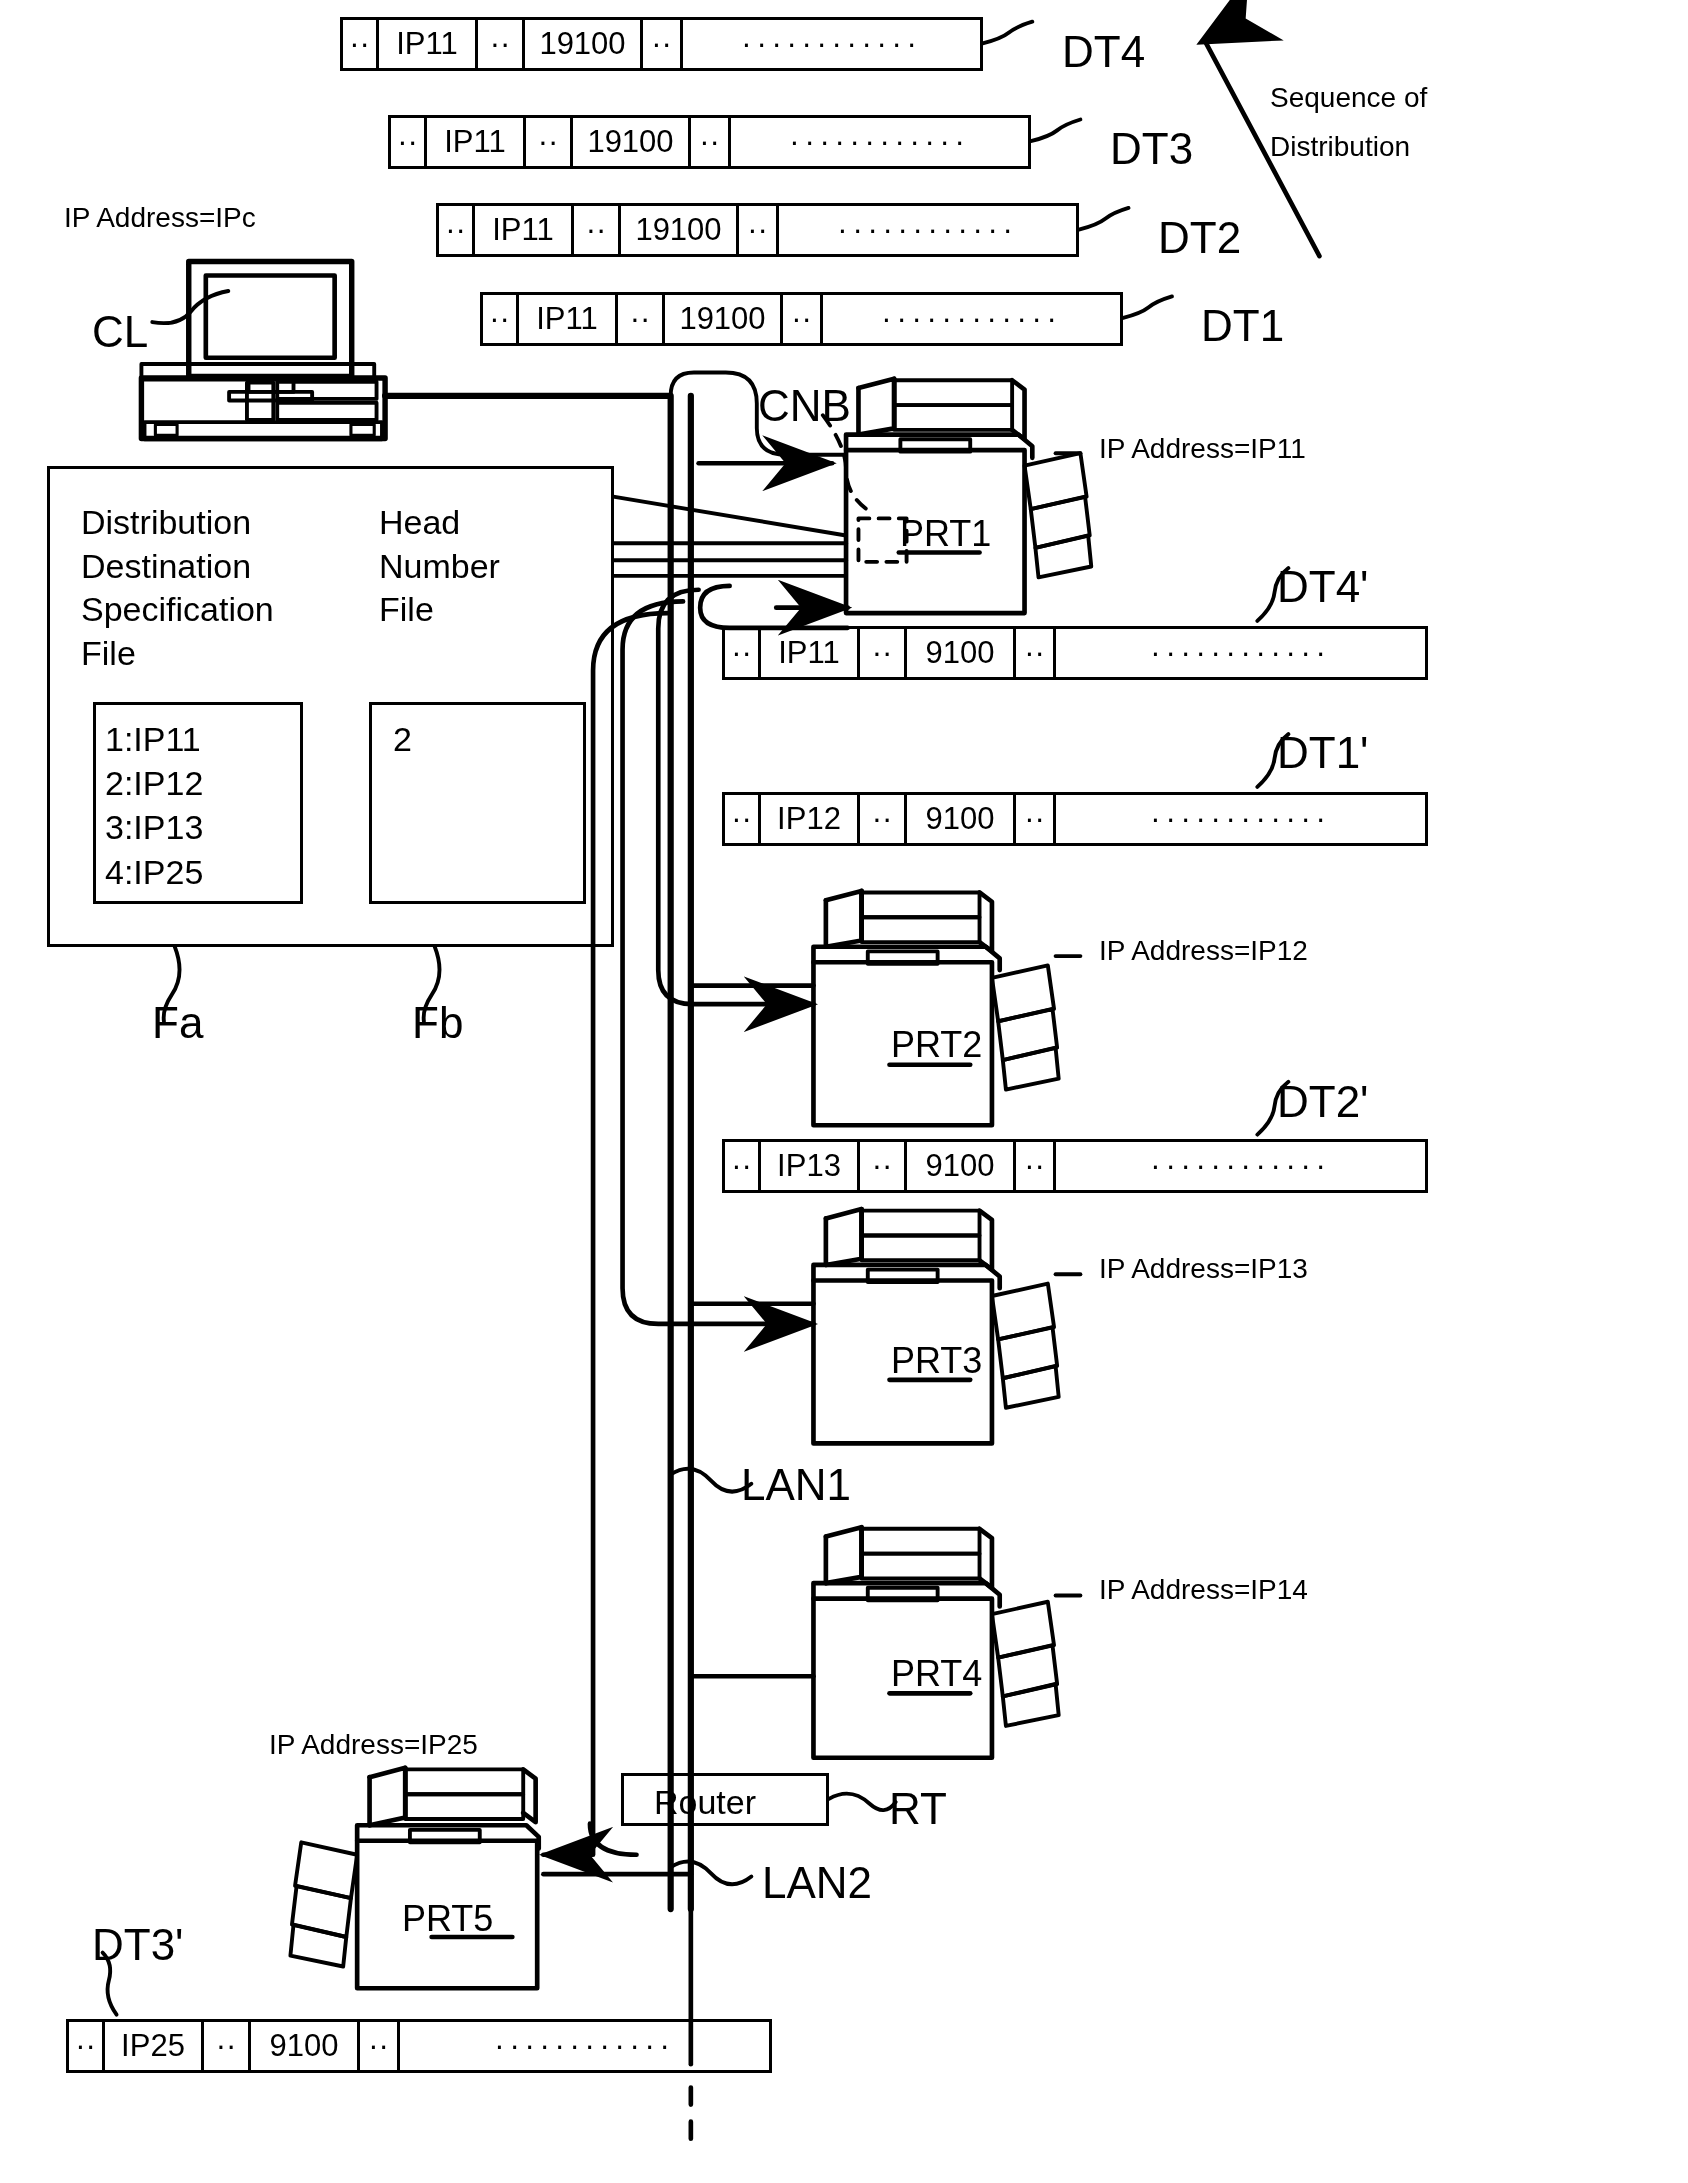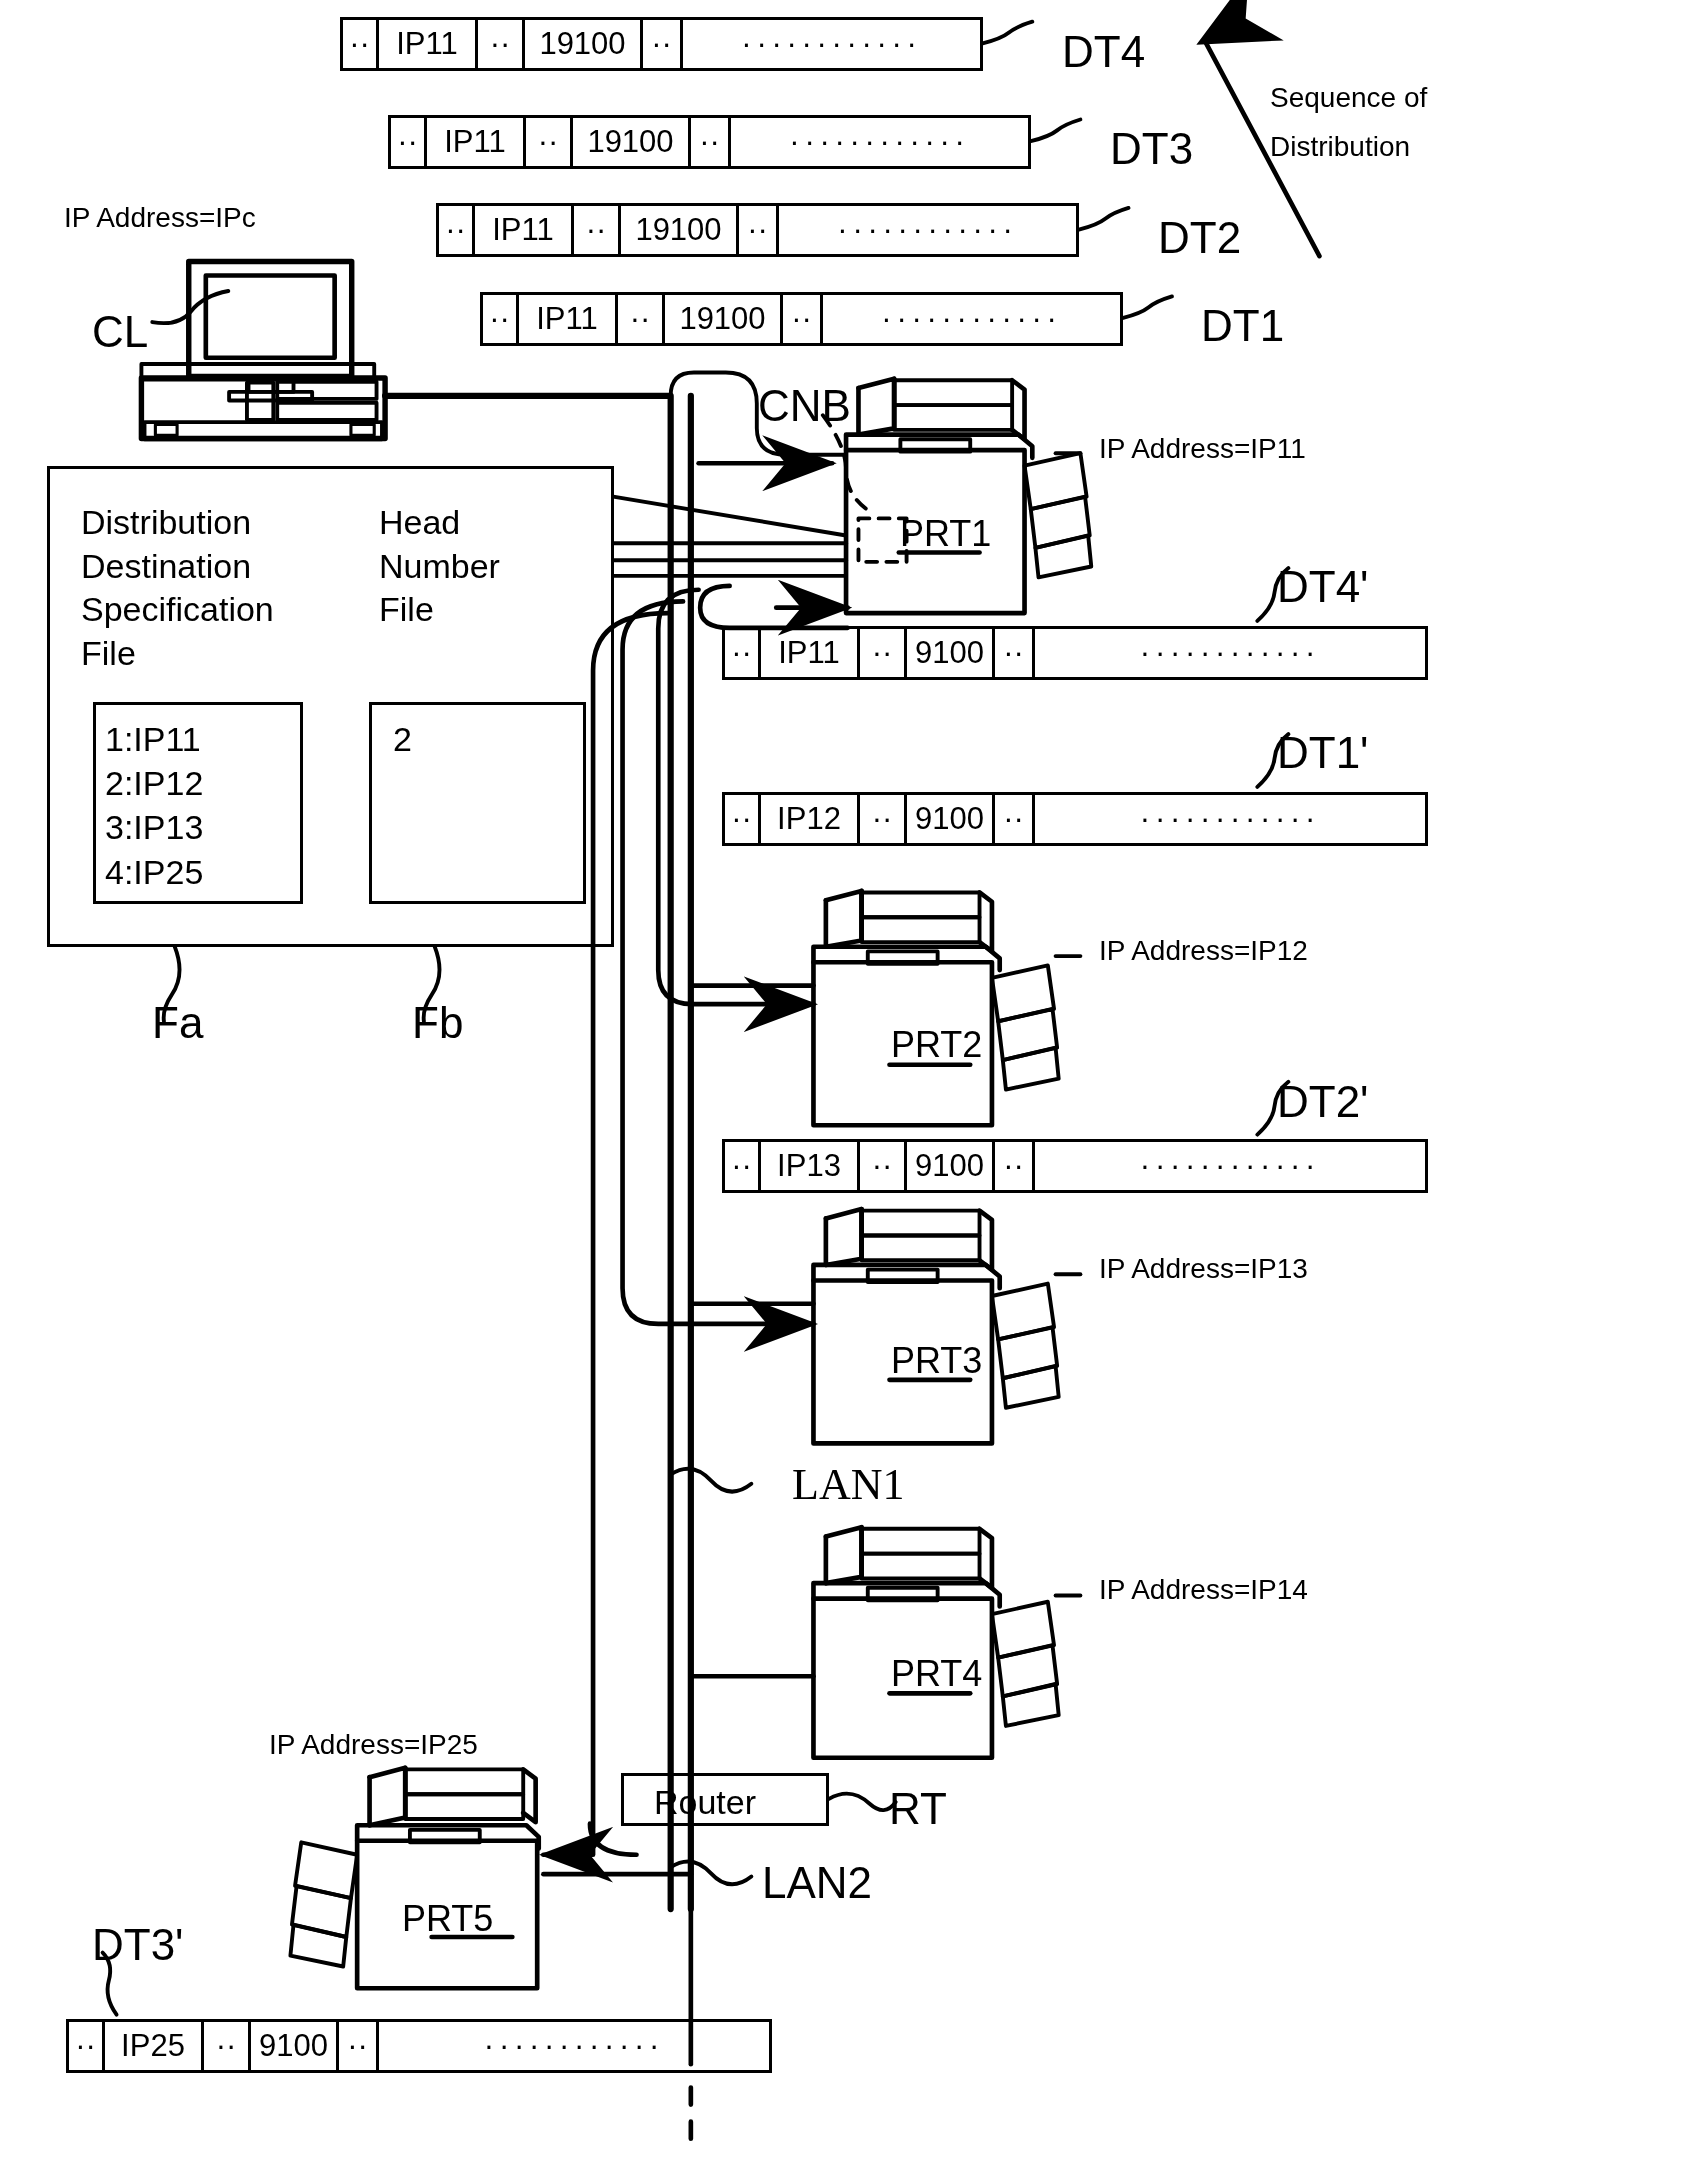--- a/index.html
+++ b/index.html
@@ -10,21 +10,21 @@
   
   .packet{position:absolute;border:3.9px solid #000;background:#fff;display:flex;box-sizing:border-box;}
   .packet .cell{border-right:3.1px solid #000;display:flex;align-items:center;justify-content:center;
                 box-sizing:border-box;font-size:31px;letter-spacing:0px;}
   .packet .cell.last{border-right:none;flex:1;}
   .packet .dots{letter-spacing:4.7px;font-size:31px;line-height:0.6;}
   .c-dot{width:36px;}
   .c-ip{width:99px;}
   .c-dot2{width:47px;}
   .c-port{width:118px;}
-  .c-port-s{width:88px;}
+  .c-port-s{width:109px;}
   .c-dot3{width:40px;}
   .obox5{position:absolute;border:3.9px solid #000;background:#fff;box-sizing:border-box;}
 
   
   svg.ov{position:absolute;left:0;top:0;width:1689px;height:2183px;pointer-events:none;}
 
   .lbl-big{font-size:44px;}
   .lbl-med{font-size:28px;}
   .lbl-file{font-size:34px;line-height:1.28;}
   .lbl-list{font-size:34px;line-height:1.30;}
@@ -175,21 +175,21 @@
   <div class="cell last">
       <span class="dots">············</span>
     </div>
 </div>
 <div class="txt lbl-big" style="left:92px;top:1919px;">DT3'</div>
 
 <div class="obox5" style="left:621px;top:1773px;width:208px;height:53px;"></div>
 <div class="txt" style="left:654px;top:1782px;font-size:34px;">Router</div>
 <div class="txt lbl-big" style="left:889px;top:1783px;">RT</div>
 
-<div class="txt lbl-big" style="left:792px;top:1459px;font-family:Liberation Serif, serif;">LAN1</div>
+<div class="txt lbl-big" style="left:741px;top:1459px;">LAN1</div>
 <div class="txt lbl-big" style="left:762px;top:1857px;">LAN2</div>
 
 <svg class="ov" viewBox="0 0 2176 2813">
   <defs>
     <marker id="arw" markerWidth="16" markerHeight="12" refX="15" refY="6" orient="auto">
       <path d="M0,0 L16,6 L0,12 L5,6 Z" fill="#000"></path>
     </marker>
     <marker id="arwL" markerWidth="16" markerHeight="12" refX="1" refY="6" orient="auto">
       <path d="M16,0 L0,6 L16,12 L11,6 Z" fill="#000"></path>
     </marker>

